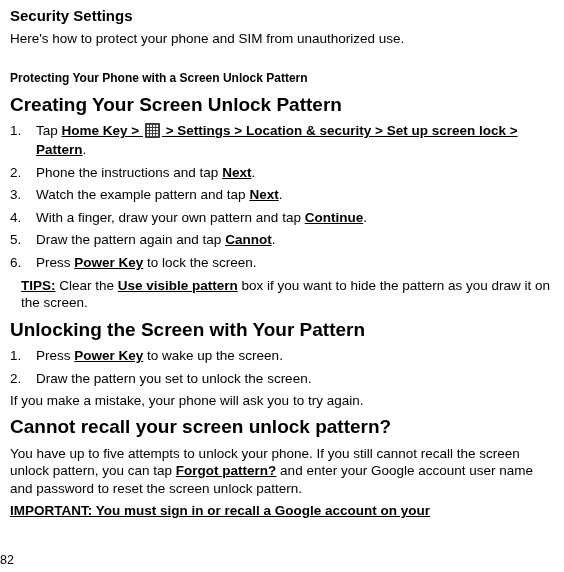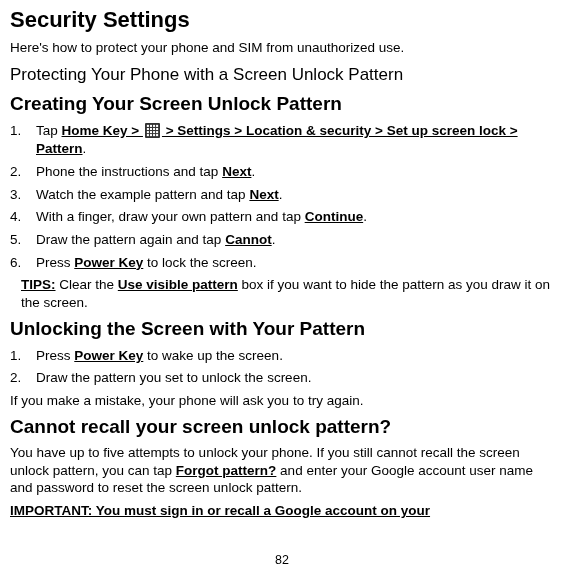--- a/index.html
+++ b/index.html
@@ -12,30 +12,30 @@
       height: 572px;
       font-family: Arial, Helvetica, sans-serif;
       color: #000;
       background: #fff;
       padding: 6px 10px 0 10px;
       font-size: 13.5px;
       line-height: 1.3;
       position: relative;
     }
     .h1 {
-      font-size: 22px;
+      font-size: 15px;
       font-weight: bold;
       margin-bottom: 4px;
     }
     .intro {
-      margin-bottom: 8px;
+      margin-bottom: 24px;
     }
     .h2 {
-      font-size: 17px;
-      font-weight: normal;
+      font-size: 12px;
+      font-weight: bold;
       margin-bottom: 6px;
     }
     .h3 {
       font-size: 19px;
       font-weight: bold;
       margin-bottom: 5px;
     }
     ol {
       list-style: none;
       counter-reset: item;
@@ -71,21 +71,20 @@
       vertical-align: middle;
       position: relative;
       top: -1px;
       margin: 0 2px;
     }
     .page-num {
       position: absolute;
       bottom: 4px;
       left: 0;
       right: 0;
-      text-align: center;
       font-size: 12.5px;
     }
     .li1 {
       line-height: 1.35;
     }
   </style>
 </head>
 <body>
 
 <div class="h1">Security Settings</div>

